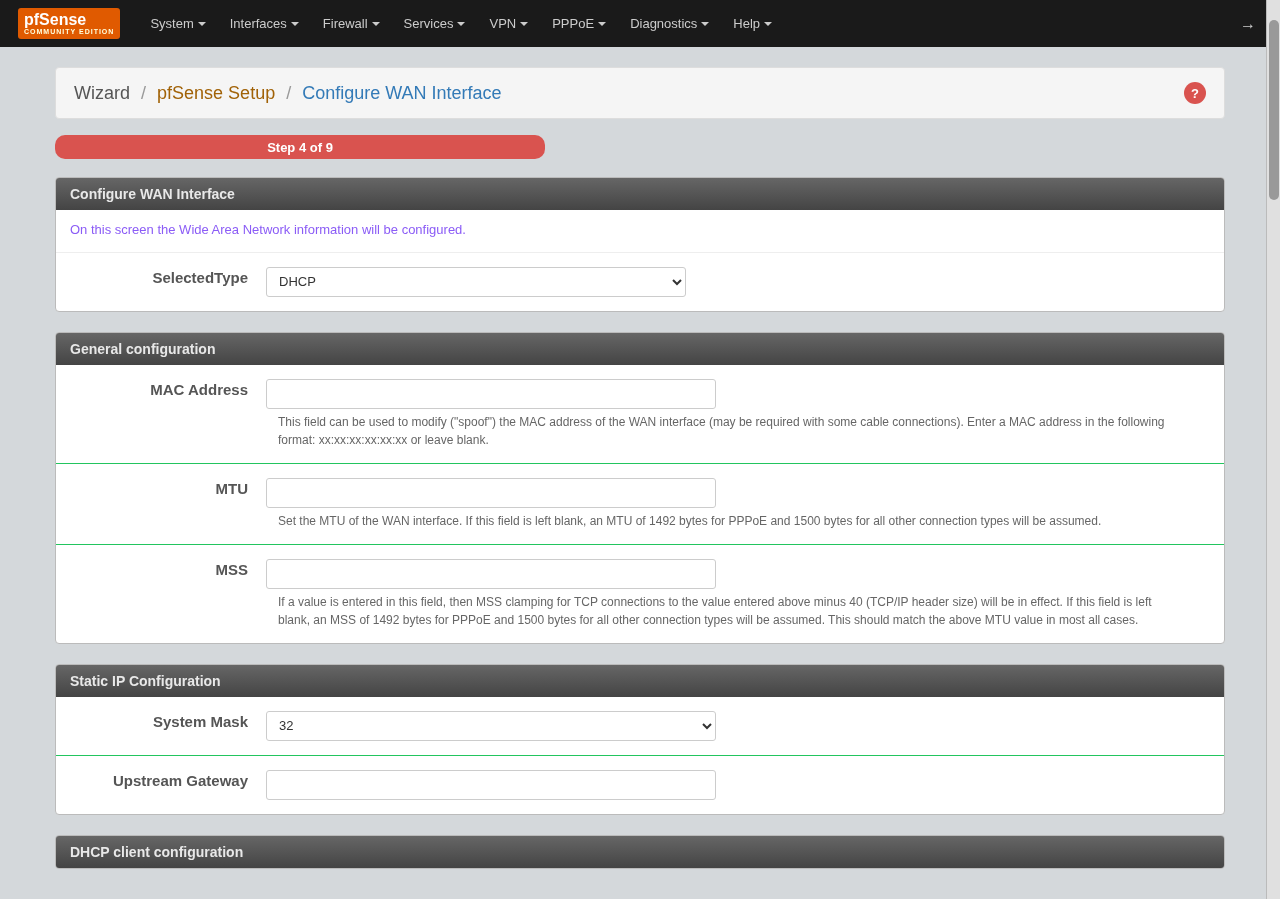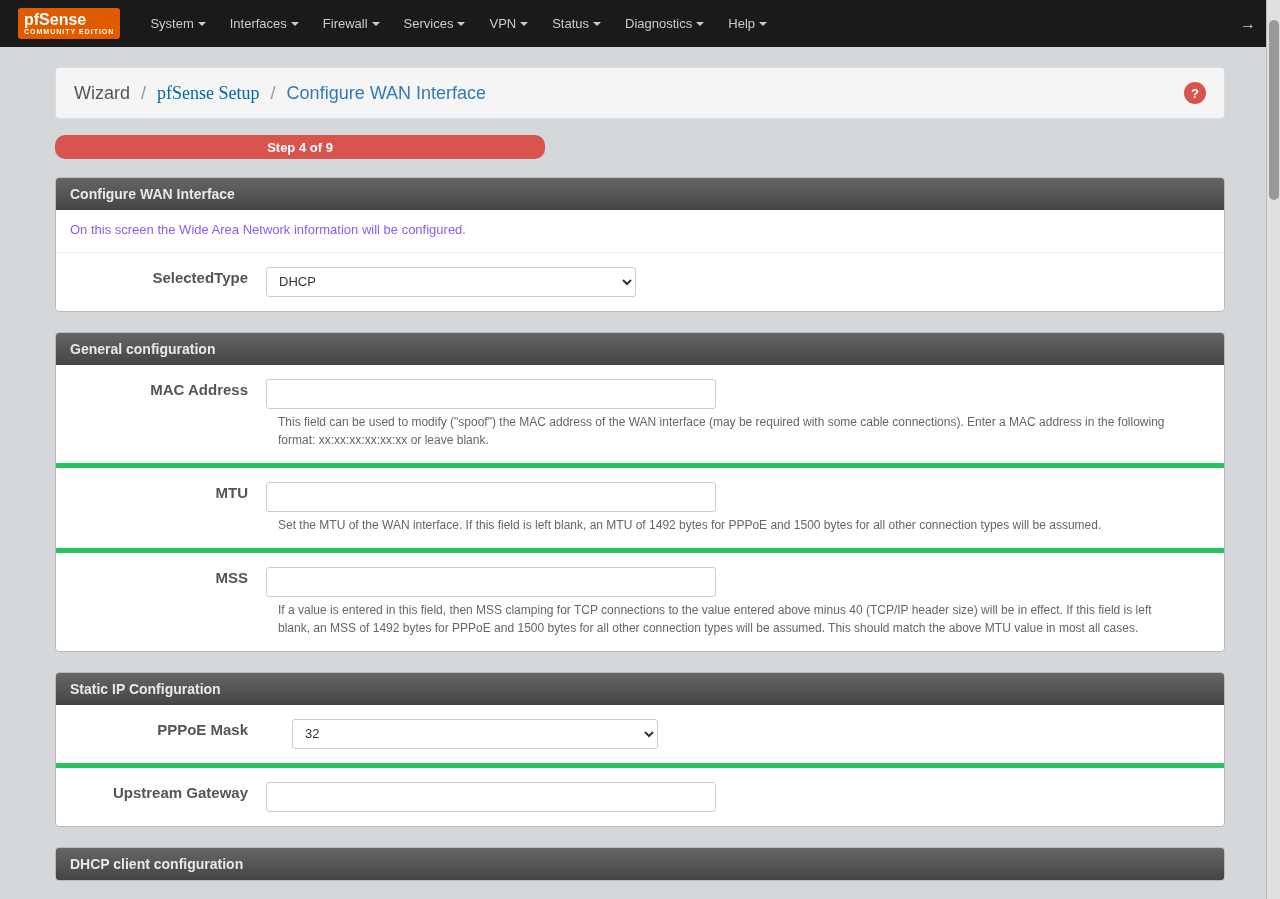--- a/index.html
+++ b/index.html
@@ -83,23 +83,22 @@
       display: flex;
       align-items: center;
       justify-content: space-between;
       margin-bottom: 16px;
     }
     .breadcrumb-text {
       font-size: 18px;
       color: #555;
     }
     .breadcrumb-text .bc-link {
-      color: #0369a1;
+      color: #a16207;
       text-decoration: none;
-      font-family: Liberation Serif, serif;
     }
     .breadcrumb-text .bc-current {
       color: #337ab7;
     }
     .help-icon {
       background: #d9534f;
       color: #fff;
       border-radius: 50%;
       width: 22px;
       height: 22px;
@@ -139,21 +138,21 @@
       background: linear-gradient(to bottom, #666, #444);
       color: #e8e8e8;
       padding: 8px 14px;
       font-size: 14px;
       font-weight: bold;
     }
     .panel-row {
       display: flex;
       align-items: flex-start;
       padding: 10px 0;
-      border-bottom: 5px solid #22c55e;
+      border-bottom: 1px solid #22c55e;
     }
     .panel-row:last-child { border-bottom: none; }
     .panel-label {
       width: 210px;
       min-width: 210px;
       text-align: right;
       padding-right: 18px;
       padding-top: 6px;
       font-weight: bold;
       color: #555;
@@ -186,22 +185,22 @@
     select {
       padding: 5px 8px;
       border: 1px solid #ccc;
       border-radius: 3px;
       font-size: 13px;
       background: #fff;
       color: #333;
       height: 30px;
       cursor: pointer;
     }
-    .select-type { width: 370px; max-width: 100%; }
-    .select-subnet { width: 366px; max-width: 100%; margin-left: 26px; }
+    .select-type { width: 420px; max-width: 100%; }
+    .select-subnet { width: 450px; max-width: 100%; }
 
     .help-text {
       font-size: 12px;
       color: #666;
       margin-top: 4px;
       line-height: 1.5;
       max-width: 900px;
       margin-left: 12px;
     }
 
@@ -258,21 +257,21 @@
     </button>
     <button class="nav-item">
       <span>Services</span>
       <span class="caret"></span>
     </button>
     <button class="nav-item">
       <span>VPN</span>
       <span class="caret"></span>
     </button>
     <button class="nav-item">
-      <span>Status</span>
+      <span>PPPoE</span>
       <span class="caret"></span>
     </button>
     <button class="nav-item">
       <span>Diagnostics</span>
       <span class="caret"></span>
     </button>
     <button class="nav-item">
       <span>Help</span>
       <span class="caret"></span>
     </button>
@@ -346,21 +345,21 @@
         <div class="help-text">If a value is entered in this field, then MSS clamping for TCP connections to the value entered above minus 40 (TCP/IP header size) will be in effect. If this field is left blank, an MSS of 1492 bytes for PPPoE and 1500 bytes for all other connection types will be assumed. This should match the above MTU value in most all cases.</div>
       </div>
     </div>
   </div>
 
   <div class="outer-panel">
     <div class="panel-section-header">Static IP Configuration</div>
 
 
     <div class="panel-row">
-      <div class="panel-label">PPPoE Mask</div>
+      <div class="panel-label">System Mask</div>
       <div class="panel-content">
         <select class="select-subnet">
           <option>32</option>
           <option>31</option>
           <option>30</option>
           <option>29</option>
           <option>28</option>
           <option>27</option>
           <option>26</option>
           <option>25</option>

